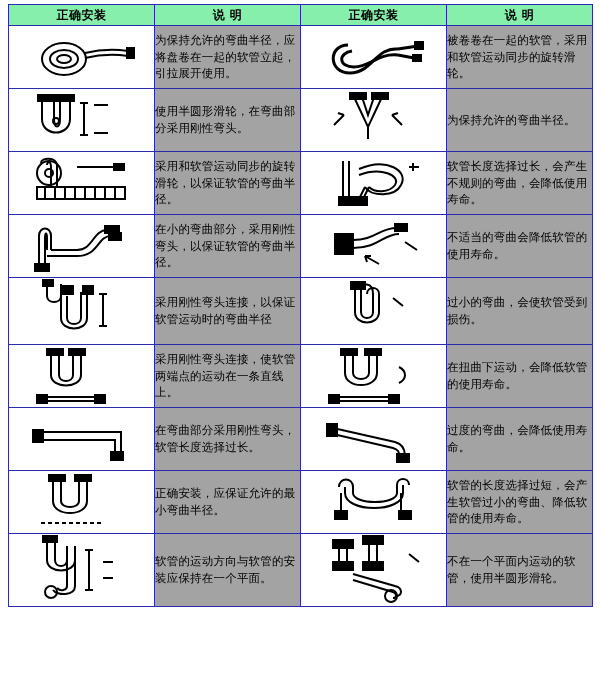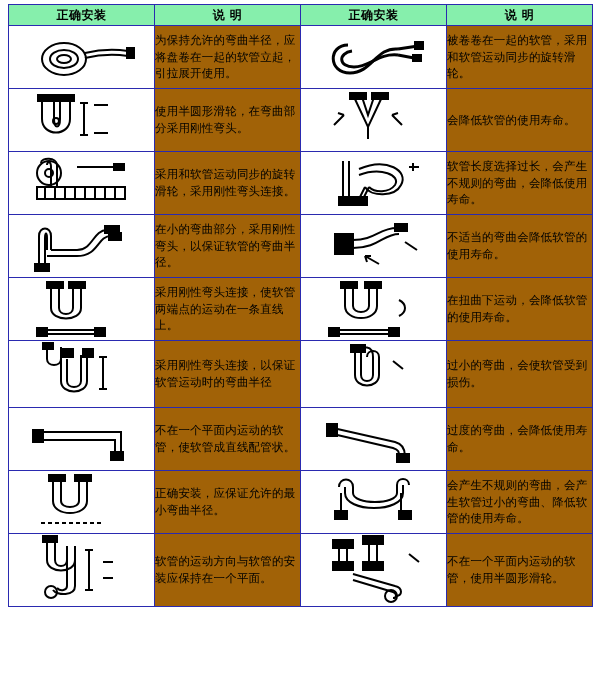--- a/index.html
+++ b/index.html
@@ -49,21 +49,21 @@
     letter-spacing: 0.5px;
   }
   col.c-img { width: 146px; }
   col.c-txt { width: 146px; }
   td.img-cell {
     background: #ffffff;
     text-align: center;
     height: 62px;
   }
   td.txt-cell {
-    background: #a16207;
+    background: #a3a3a3;
     font-size: 11.5px;
     line-height: 1.45;
     padding: 4px 6px;
     text-align: left;
     letter-spacing: 0.2px;
   }
   .fig {
     display: block;
     margin: 0 auto;
   }
@@ -151,41 +151,41 @@
                 <path d="M48 6 L54 24 L60 6"></path>
                 <path d="M54 36 L54 48"></path>
                 <rect x="36" y="2" width="16" height="6" fill="#000"></rect>
                 <rect x="58" y="2" width="16" height="6" fill="#000"></rect>
                 <path d="M30 24 L20 34 M30 24 L24 22"></path>
                 <path d="M78 24 L88 34 M78 24 L84 22"></path>
               </g>
             </svg>
           </span>
         </td>
-        <td class="txt-cell">会降低软管的使用寿命。</td>
+        <td class="txt-cell">为保持允许的弯曲半径。</td>
       </tr>
 
       <tr>
         <td class="img-cell">
           <span class="fig">
             <svg width="130" height="60" viewBox="0 0 130 60">
               <g fill="none" stroke="#000" stroke-width="2">
                 <path d="M24 10 C24 4 40 4 40 12 L40 34"></path>
                 <path d="M30 12 C30 8 34 8 34 14 L34 34"></path>
                 <circle cx="32" cy="20" r="12"></circle>
                 <circle cx="32" cy="20" r="4"></circle>
                 <path d="M20 34 L108 34 L108 46 L20 46 Z"></path>
                 <path d="M28 34 L28 46 M38 34 L38 46 M48 34 L48 46 M58 34 L58 46 M68 34 L68 46 M78 34 L78 46 M88 34 L88 46 M98 34 L98 46"></path>
                 <path d="M60 14 L100 14"></path>
               </g>
               <rect x="96" y="10" width="12" height="8" fill="#000"></rect>
             </svg>
           </span>
         </td>
-        <td class="txt-cell">采用和软管运动同步的旋转滑轮，采用刚性弯头连接。</td>
+        <td class="txt-cell">采用和软管运动同步的旋转滑轮，以保证软管的弯曲半径。</td>
         <td class="img-cell">
           <span class="fig">
             <svg width="130" height="60" viewBox="0 0 130 60">
               <g fill="none" stroke="#000" stroke-width="2">
                 <path d="M34 8 L34 46"></path>
                 <path d="M40 8 L40 46"></path>
                 <rect x="30" y="44" width="14" height="8" fill="#000"></rect>
                 <path d="M50 16 C78 4 100 18 92 32 C86 44 62 44 56 34"></path>
                 <path d="M50 22 C72 14 92 22 86 32 C80 40 66 40 60 34"></path>
                 <path d="M56 34 L50 46 M60 34 L54 46"></path>
@@ -230,20 +230,52 @@
               </g>
             </svg>
           </span>
         </td>
         <td class="txt-cell">不适当的弯曲会降低软管的使用寿命。</td>
       </tr>
 
       <tr>
         <td class="img-cell">
           <span class="fig">
+            <svg width="130" height="66" viewBox="0 0 130 66">
+              <g fill="none" stroke="#000" stroke-width="2">
+                <path d="M30 6 L30 18 C30 26 44 26 44 18 L44 6"></path>
+                <rect x="26" y="2" width="10" height="6" fill="#000"></rect>
+                <path d="M44 18 L44 40 C44 54 70 54 70 40 L70 14"></path>
+                <path d="M50 18 L50 40 C50 48 64 48 64 40 L64 14"></path>
+                <rect x="66" y="8" width="10" height="8" fill="#000"></rect>
+                <rect x="46" y="8" width="10" height="8" fill="#000"></rect>
+                <path d="M86 16 L86 48 M82 16 L90 16 M82 48 L90 48"></path>
+              </g>
+            </svg>
+          </span>
+        </td>
+        <td class="txt-cell">采用刚性弯头连接，以保证软管运动时的弯曲半径</td>
+        <td class="img-cell">
+          <span class="fig">
+            <svg width="130" height="66" viewBox="0 0 130 66">
+              <g fill="none" stroke="#000" stroke-width="2">
+                <path d="M46 8 L46 34 C46 48 70 48 70 34 L70 16 C70 8 58 8 58 16"></path>
+                <path d="M52 8 L52 34 C52 42 64 42 64 34 L64 16 C64 4 52 4 52 12"></path>
+                <rect x="42" y="4" width="14" height="7" fill="#000"></rect>
+                <path d="M84 20 L94 28"></path>
+              </g>
+            </svg>
+          </span>
+        </td>
+        <td class="txt-cell">过小的弯曲，会使软管受到损伤。</td>
+      </tr>
+
+      <tr>
+        <td class="img-cell">
+          <span class="fig">
             <svg width="130" height="62" viewBox="0 0 130 62">
               <g fill="none" stroke="#000" stroke-width="2">
                 <path d="M34 8 L34 30 C34 44 64 44 64 30 L64 8"></path>
                 <path d="M42 8 L42 30 C42 38 56 38 56 30 L56 8"></path>
                 <rect x="30" y="4" width="16" height="6" fill="#000"></rect>
                 <rect x="52" y="4" width="16" height="6" fill="#000"></rect>
                 <path d="M26 52 L80 52"></path>
                 <path d="M26 56 L80 56"></path>
                 <rect x="20" y="50" width="10" height="8" fill="#000"></rect>
                 <rect x="78" y="50" width="10" height="8" fill="#000"></rect>
@@ -268,65 +300,33 @@
               </g>
             </svg>
           </span>
         </td>
         <td class="txt-cell">在扭曲下运动，会降低软管的使用寿命。</td>
       </tr>
 
       <tr>
         <td class="img-cell">
           <span class="fig">
-            <svg width="130" height="66" viewBox="0 0 130 66">
-              <g fill="none" stroke="#000" stroke-width="2">
-                <path d="M30 6 L30 18 C30 26 44 26 44 18 L44 6"></path>
-                <rect x="26" y="2" width="10" height="6" fill="#000"></rect>
-                <path d="M44 18 L44 40 C44 54 70 54 70 40 L70 14"></path>
-                <path d="M50 18 L50 40 C50 48 64 48 64 40 L64 14"></path>
-                <rect x="66" y="8" width="10" height="8" fill="#000"></rect>
-                <rect x="46" y="8" width="10" height="8" fill="#000"></rect>
-                <path d="M86 16 L86 48 M82 16 L90 16 M82 48 L90 48"></path>
-              </g>
-            </svg>
-          </span>
-        </td>
-        <td class="txt-cell">采用刚性弯头连接，以保证软管运动时的弯曲半径</td>
-        <td class="img-cell">
-          <span class="fig">
-            <svg width="130" height="66" viewBox="0 0 130 66">
-              <g fill="none" stroke="#000" stroke-width="2">
-                <path d="M46 8 L46 34 C46 48 70 48 70 34 L70 16 C70 8 58 8 58 16"></path>
-                <path d="M52 8 L52 34 C52 42 64 42 64 34 L64 16 C64 4 52 4 52 12"></path>
-                <rect x="42" y="4" width="14" height="7" fill="#000"></rect>
-                <path d="M84 20 L94 28"></path>
-              </g>
-            </svg>
-          </span>
-        </td>
-        <td class="txt-cell">过小的弯曲，会使软管受到损伤。</td>
-      </tr>
-
-      <tr>
-        <td class="img-cell">
-          <span class="fig">
             <svg width="130" height="54" viewBox="0 0 130 54">
               <g fill="none" stroke="#000" stroke-width="2">
                 <path d="M22 20 L96 20"></path>
                 <path d="M22 28 L96 28"></path>
                 <rect x="16" y="18" width="10" height="12" fill="#000"></rect>
                 <path d="M96 20 L104 20 L104 42"></path>
                 <path d="M96 28 L98 28 L98 42"></path>
                 <rect x="94" y="40" width="12" height="8" fill="#000"></rect>
               </g>
             </svg>
           </span>
         </td>
-        <td class="txt-cell">不在一个平面内运动的软管，使软管成直线配管状。</td>
+        <td class="txt-cell">在弯曲部分采用刚性弯头，软管长度选择过长。</td>
         <td class="img-cell">
           <span class="fig">
             <svg width="130" height="54" viewBox="0 0 130 54">
               <g fill="none" stroke="#000" stroke-width="2">
                 <path d="M24 16 L86 30 C94 32 96 38 96 44"></path>
                 <path d="M24 22 L84 36 C90 38 90 40 90 44"></path>
                 <rect x="18" y="12" width="10" height="12" fill="#000"></rect>
                 <rect x="88" y="42" width="12" height="8" fill="#000"></rect>
               </g>
             </svg>
@@ -356,21 +356,21 @@
               <g fill="none" stroke="#000" stroke-width="2">
                 <path d="M30 16 C30 6 44 6 44 16 L44 22 C44 34 88 34 88 22 L88 14 C88 6 100 6 100 14"></path>
                 <path d="M36 16 L36 22 C36 42 94 42 94 22 L94 14"></path>
                 <rect x="26" y="40" width="12" height="8" fill="#000"></rect>
                 <rect x="90" y="40" width="12" height="8" fill="#000"></rect>
                 <path d="M32 22 L32 42 M92 22 L92 42"></path>
               </g>
             </svg>
           </span>
         </td>
-        <td class="txt-cell">会产生不规则的弯曲，会产生软管过小的弯曲、降低软管的使用寿命。</td>
+        <td class="txt-cell">软管的长度选择过短，会产生软管过小的弯曲、降低软管的使用寿命。</td>
       </tr>
 
       <tr>
         <td class="img-cell">
           <span class="fig">
             <svg width="130" height="72" viewBox="0 0 130 72">
               <g fill="none" stroke="#000" stroke-width="2">
                 <path d="M30 6 L30 26 C30 40 58 40 58 26 L58 12"></path>
                 <path d="M38 6 L38 26 C38 34 50 34 50 26 L50 12"></path>
                 <rect x="26" y="2" width="14" height="6" fill="#000"></rect>

